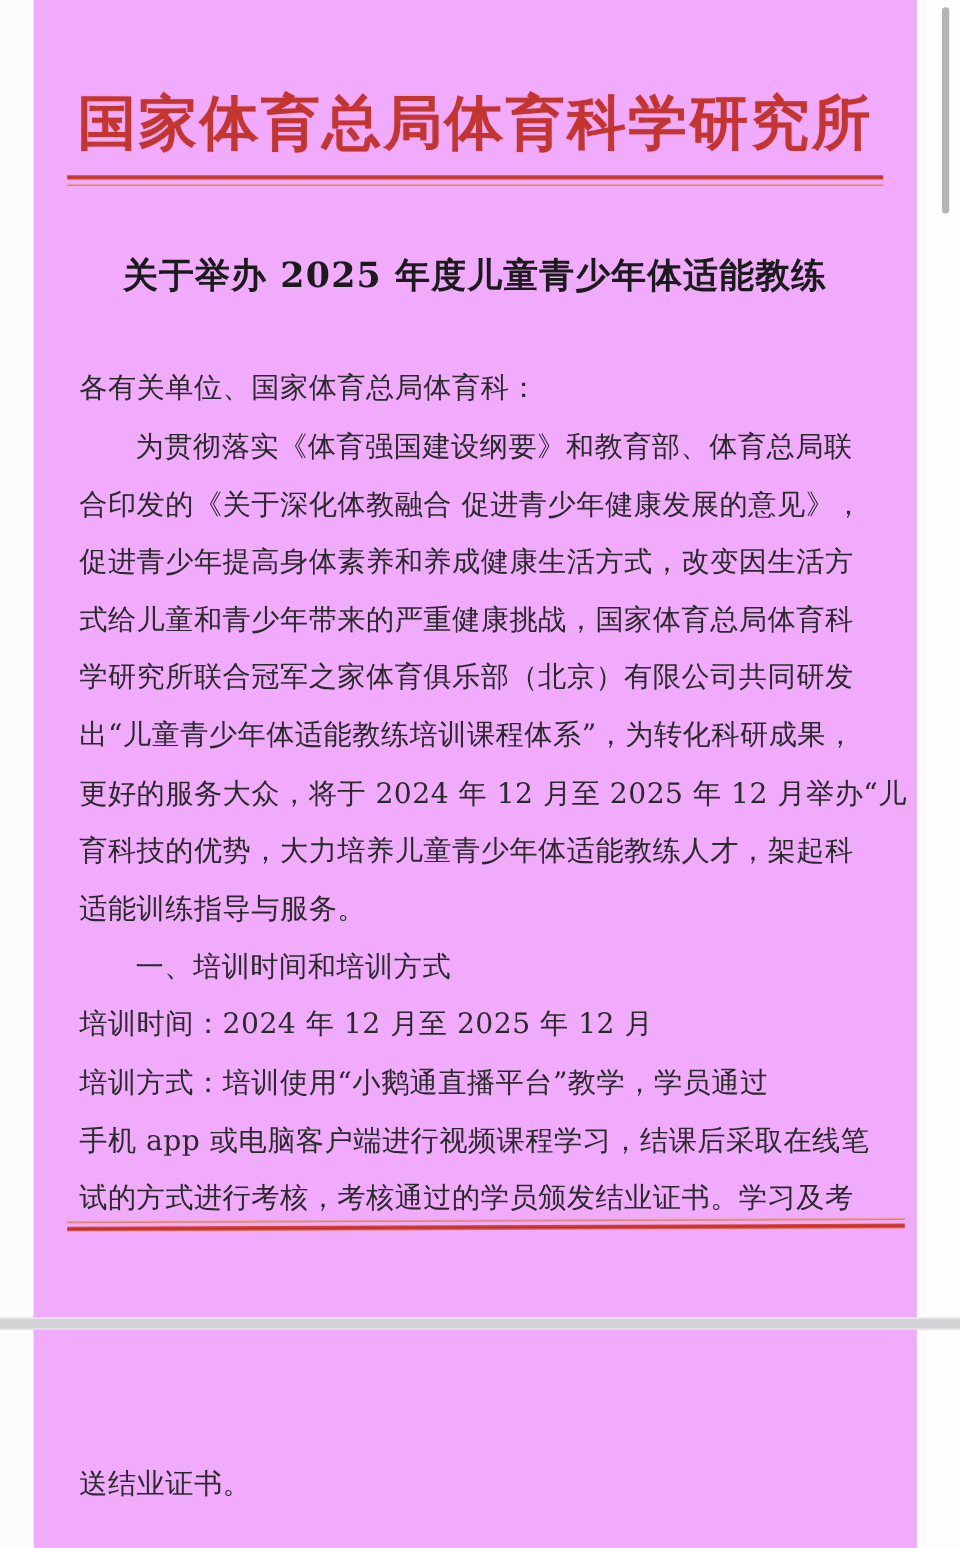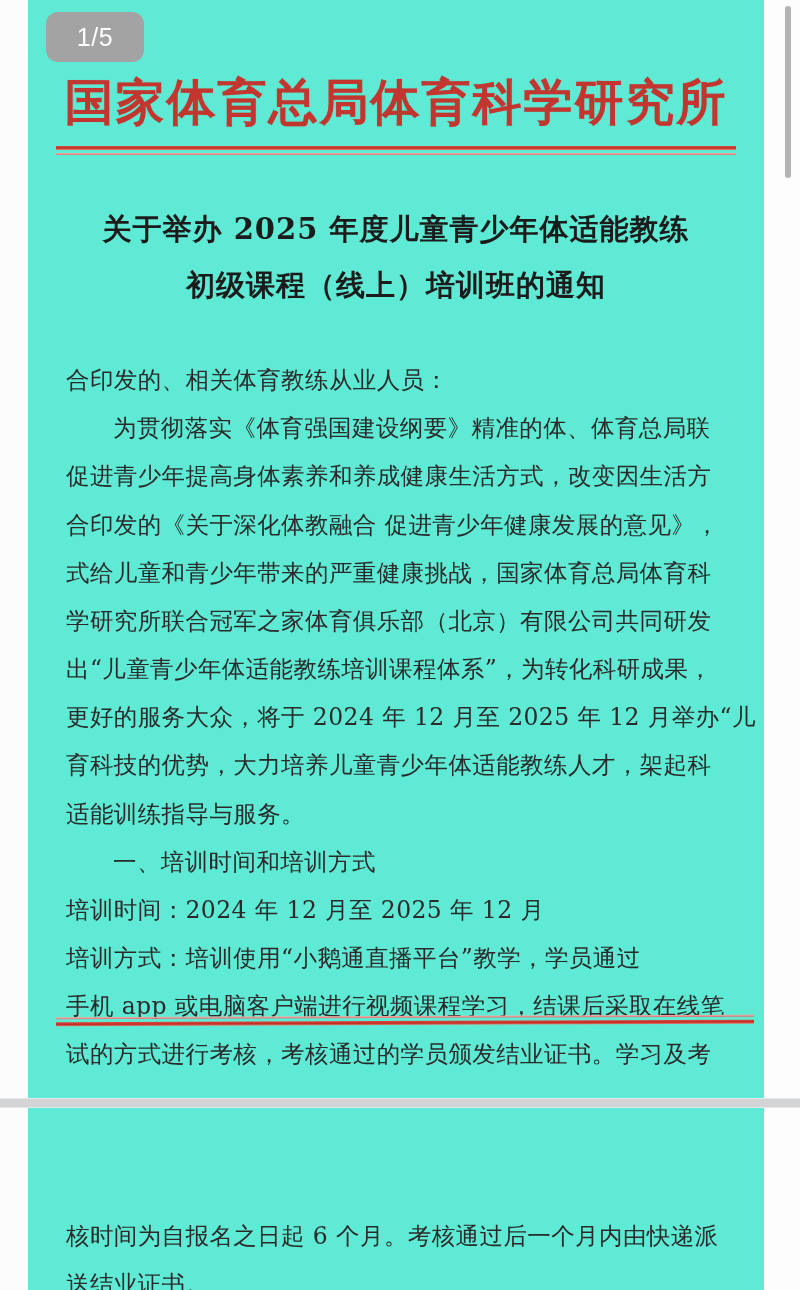--- a/index.html
+++ b/index.html
@@ -69,21 +69,21 @@
     border-radius: 3px;
     background: #b4b4b4;
     z-index: 21;
   }
 
   
   .page {
     position: absolute;
     left: 28px;
     right: 36px;
-    background: #5eead4;
+    background: #f0abfc;
   }
   #page-1 { top: 0; height: 1098px; }
   #page-2 { top: 1106px; height: 184px; }
 
   .page-divider {
     position: absolute;
     left: 0;
     right: 0;
     top: 1098px;
     height: 8px;
@@ -202,28 +202,27 @@
       <div id="letterhead">
         <div id="letterhead-title">国家体育总局体育科学研究所</div>
         <div id="letterhead-rules">
           <div class="rule-thick"></div>
           <div class="rule-thin"></div>
         </div>
       </div>
 
       <div id="doc-title">
         <span class="t-line">关于举办 2025 年度儿童青少年体适能教练</span>
-        <span class="t-line">初级课程（线上）培训班的通知</span>
       </div>
 
       <div id="doc-body">
-          <span class="para-line">合印发的、相关体育教练从业人员：</span>
-          <span class="para-line indent">为贯彻落实《体育强国建设纲要》精准的体、体育总局联</span>
+          <span class="para-line">各有关单位、国家体育总局体育科：</span>
+          <span class="para-line indent">为贯彻落实《体育强国建设纲要》和教育部、体育总局联</span>
+          <span class="para-line">合印发的《关于深化体教融合 促进青少年健康发展的意见》，</span>
           <span class="para-line">促进青少年提高身体素养和养成健康生活方式，改变因生活方</span>
-          <span class="para-line">合印发的《关于深化体教融合 促进青少年健康发展的意见》，</span>
           <span class="para-line">式给儿童和青少年带来的严重健康挑战，国家体育总局体育科</span>
           <span class="para-line">学研究所联合冠军之家体育俱乐部（北京）有限公司共同研发</span>
           <span class="para-line">出“儿童青少年体适能教练培训课程体系”，为转化科研成果，</span>
           <span class="para-line">更好的服务大众，将于 2024 年 12 月至 2025 年 12 月举办“儿</span>
           <span class="para-line">育科技的优势，大力培养儿童青少年体适能教练人才，架起科</span>
           <span class="para-line">适能训练指导与服务。</span>
           <span class="para-line indent">一、培训时间和培训方式</span>
           <span class="para-line">培训时间：2024 年 12 月至 2025 年 12 月</span>
           <span class="para-line">培训方式：培训使用“小鹅通直播平台”教学，学员通过</span>
           <span class="para-line">手机 app 或电脑客户端进行视频课程学习，结课后采取在线笔</span>
@@ -236,26 +235,22 @@
       <div class="rule-thin-top"></div>
       <div class="rule-thick-bottom"></div>
     </div>
   </div>
 
   <div class="page-divider"></div>
 
   <div class="page" id="page-2">
     <div class="page-inner">
       <div id="page2-body">
-          <span class="para-line">核时间为自报名之日起 6 个月。考核通过后一个月内由快递派</span>
           <span class="para-line">送结业证书。</span>
         </div>
     </div>
   </div>
 
-  <div id="page-badge">
-    <span>1/5</span>
-  </div>
 
   <div id="scrollbar-track"></div>
   <div id="scrollbar-thumb"></div>
 
 </div>
 
 </body></html>

